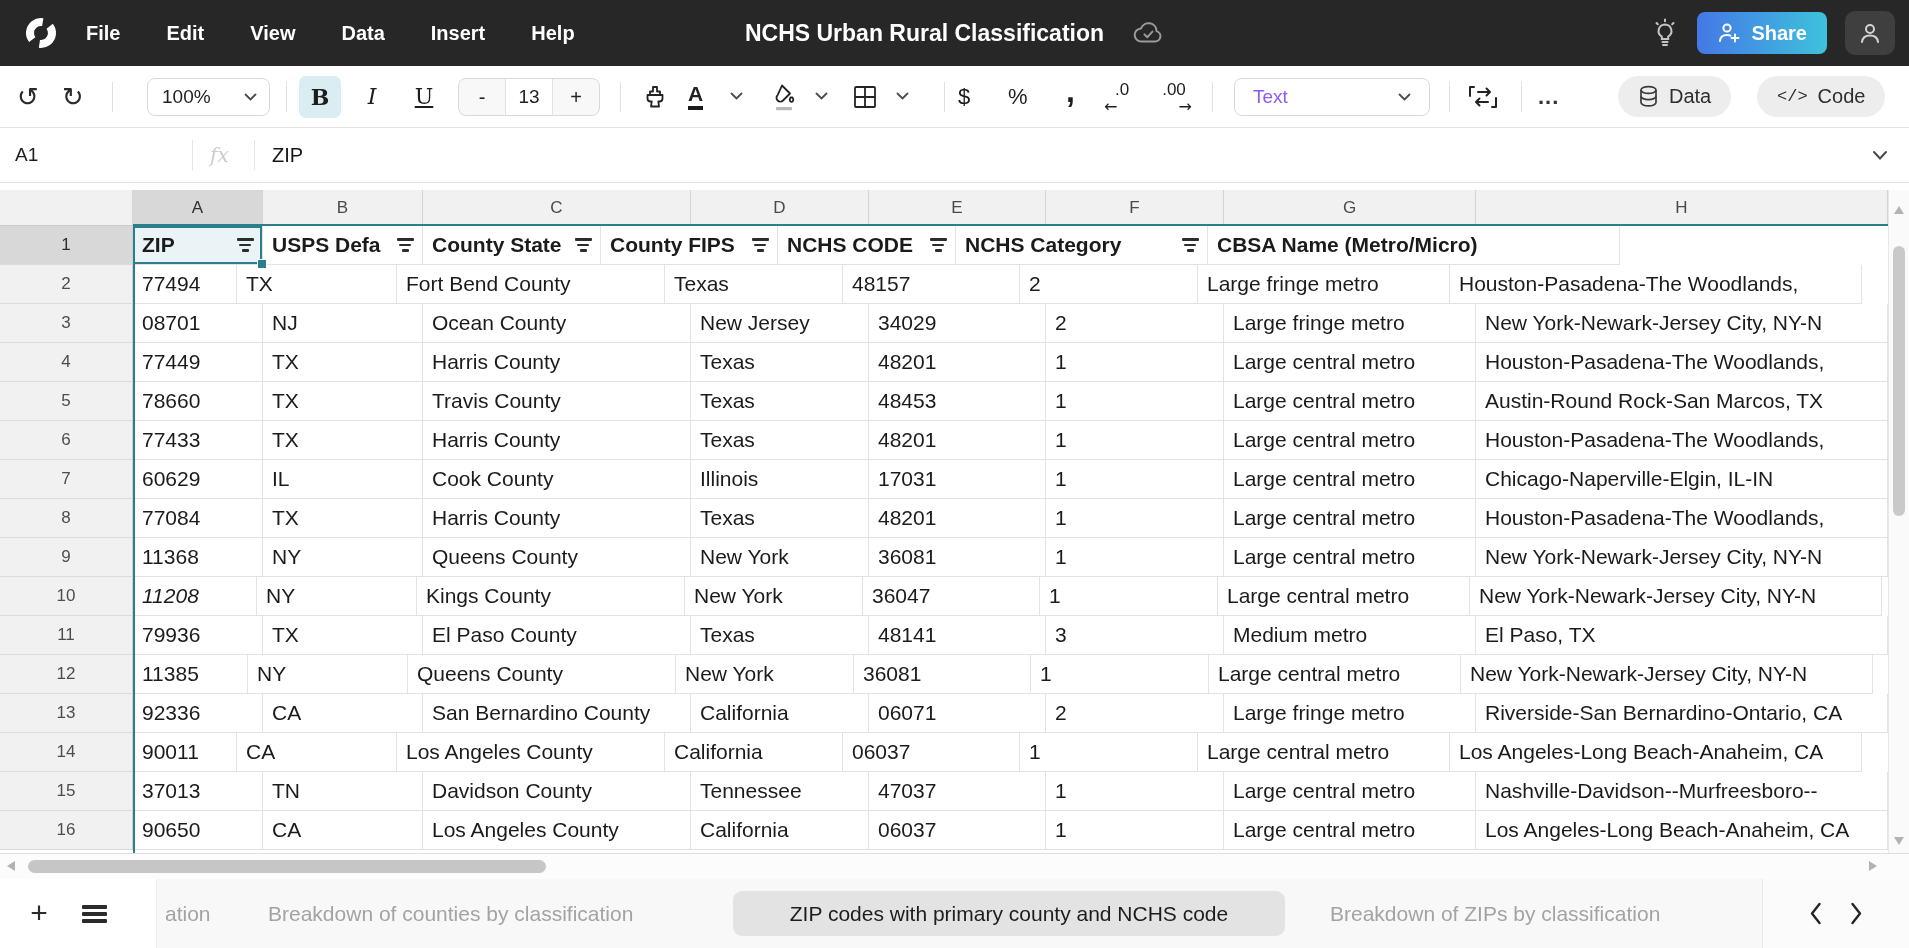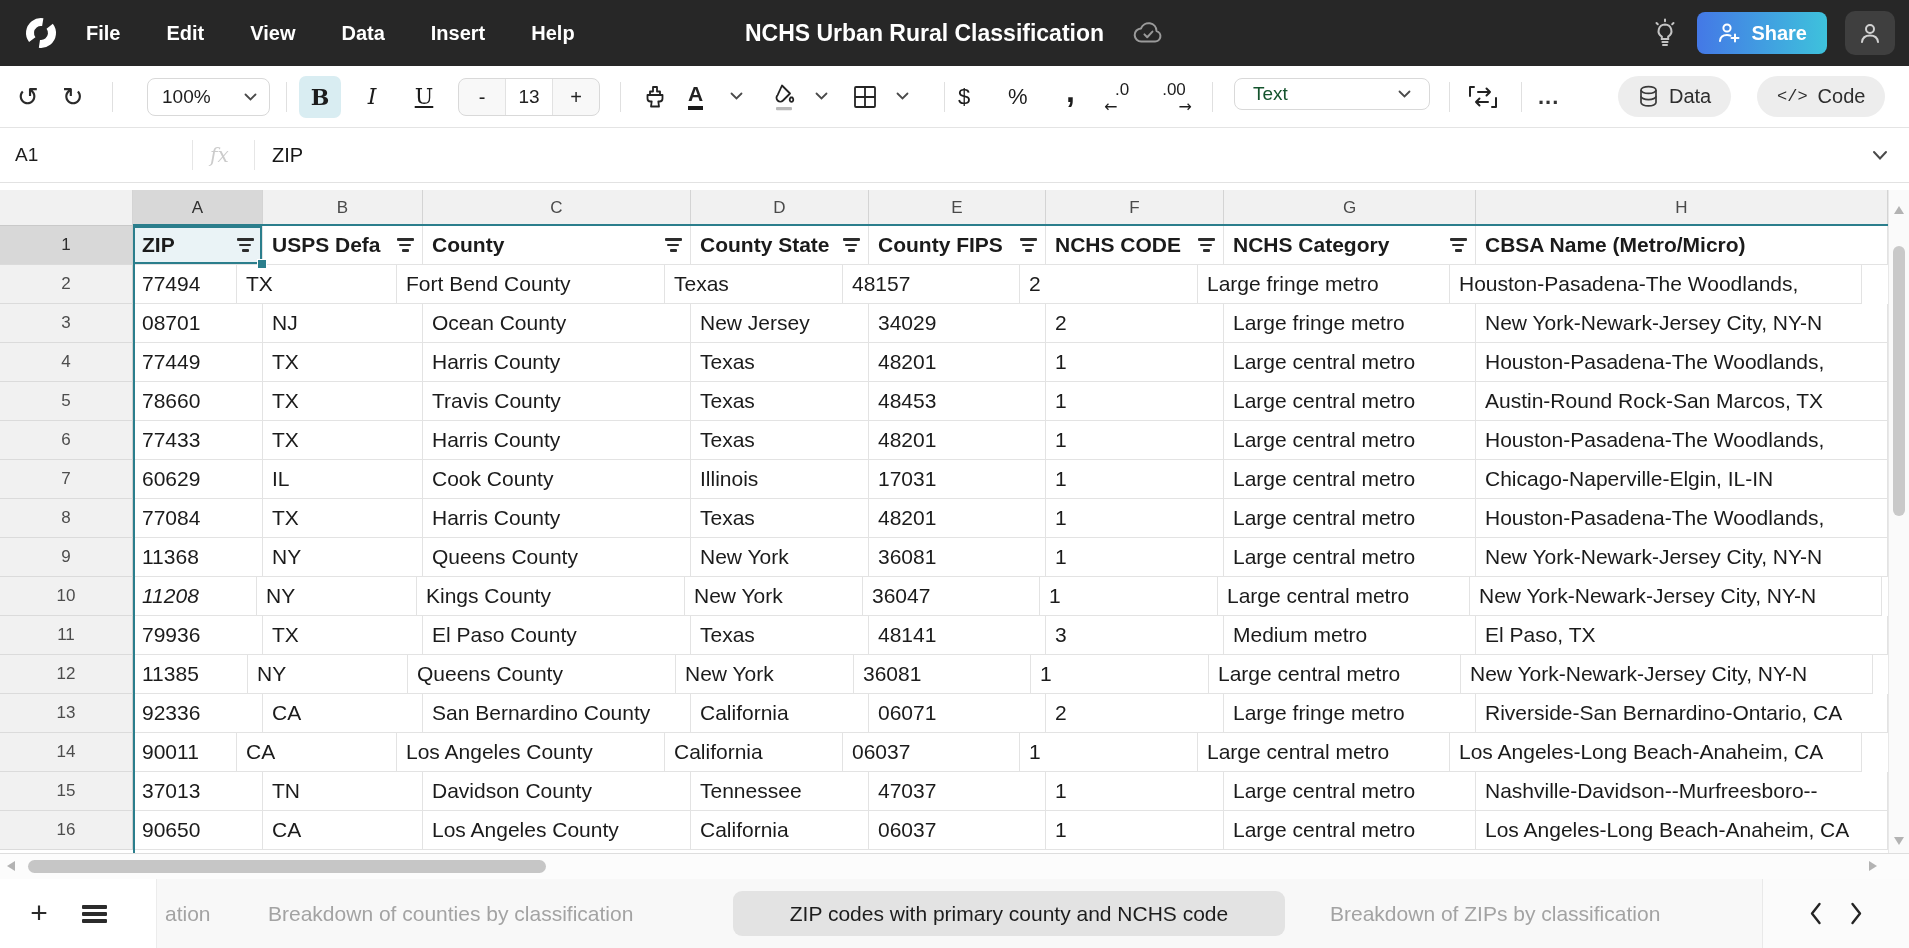--- a/index.html
+++ b/index.html
@@ -31,21 +31,21 @@
   .stepper{position:absolute;left:458px;top:12px;width:142px;height:38px;border:1px solid #d9d9d9;border-radius:8px;box-sizing:border-box;display:flex;overflow:hidden;background:#f8f8f8;}
   .stepper .seg{flex:1;display:flex;align-items:center;justify-content:center;font-size:20px;color:#222;}
   .stepper .mid{background:#fff;border-left:1px solid #e2e2e2;border-right:1px solid #e2e2e2;font-size:19px;}
   .icn{display:flex;align-items:center;justify-content:center;}
   .sym{font-size:22px;color:#1c1c1c;}
   .comma{font-size:32px;font-weight:700;line-height:0.5;transform:translateY(-6px);}
   .dec{position:relative;width:36px;height:34px;}
   .dec .t{position:absolute;top:0;left:50%;transform:translateX(-50%);font-size:17px;color:#1d1d1d;}
   .dec .a{position:absolute;bottom:-2px;font-size:16px;color:#1d1d1d;font-family:"DejaVu Sans",sans-serif;}
   .dec .a.l{left:0;} .dec .a.r{right:0;}
-  .text-dd{position:absolute;left:1234px;top:12px;width:196px;height:32px;justify-content:space-between;padding:0 18px 0 18px;font-size:19px;color:#14532d;}
+  .text-dd{position:absolute;left:1234px;top:12px;width:196px;height:38px;justify-content:space-between;padding:0 18px 0 18px;font-size:19px;color:#8b5cf6;}
   .dots{font-size:22px;font-weight:700;letter-spacing:1px;color:#333;}
   .pill{height:41px;border-radius:21px;background:#ededed;display:flex;align-items:center;gap:10px;padding:0 20px;font-size:20px;color:#2e2e2e;}
   .code-glyph{font-family:"Liberation Mono","DejaVu Sans Mono",monospace;font-size:17px;color:#2e2e2e;}
   
   .fbar{position:absolute;left:0;top:128px;width:1909px;height:54px;background:#fff;border-bottom:1px solid #e2e2e2;}
   .fb{position:absolute;top:0;height:54px;display:flex;align-items:center;}
   .fb-div{position:absolute;top:12px;width:1px;height:30px;background:#e6e6e6;}
   .cellref{font-size:19px;color:#1d1d1d;}
   .fx{font-family:"DejaVu Serif",serif;font-style:italic;font-size:20px;color:#ccc;}
   .fvalue{font-size:20px;color:#161616;}
@@ -343,28 +343,20 @@
           </span>
         </div>
         <div class="gcell hdr" style="width: 160px;">
           <span class="clabel">USPS Defa</span>
           <span class="ficon">
             <i></i>
             <i></i>
             <i></i>
           </span>
         </div>
-        <div class="gcell hdr" style="width: 268px;">
-          <span class="clabel">County</span>
-          <span class="ficon">
-            <i></i>
-            <i></i>
-            <i></i>
-          </span>
-        </div>
         <div class="gcell hdr" style="width: 178px;">
           <span class="clabel">County State</span>
           <span class="ficon">
             <i></i>
             <i></i>
             <i></i>
           </span>
         </div>
         <div class="gcell hdr" style="width: 177px;">
           <span class="clabel">County FIPS</span>

